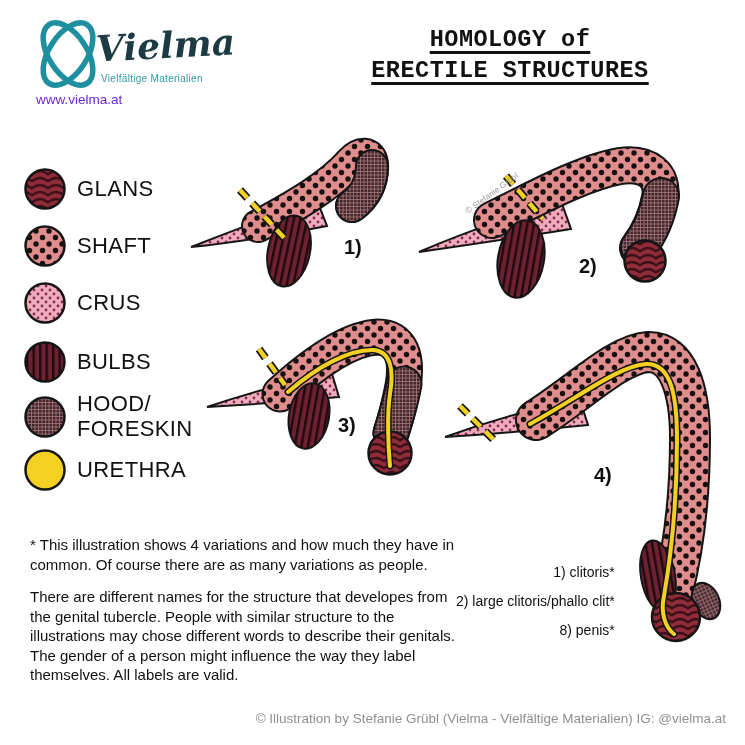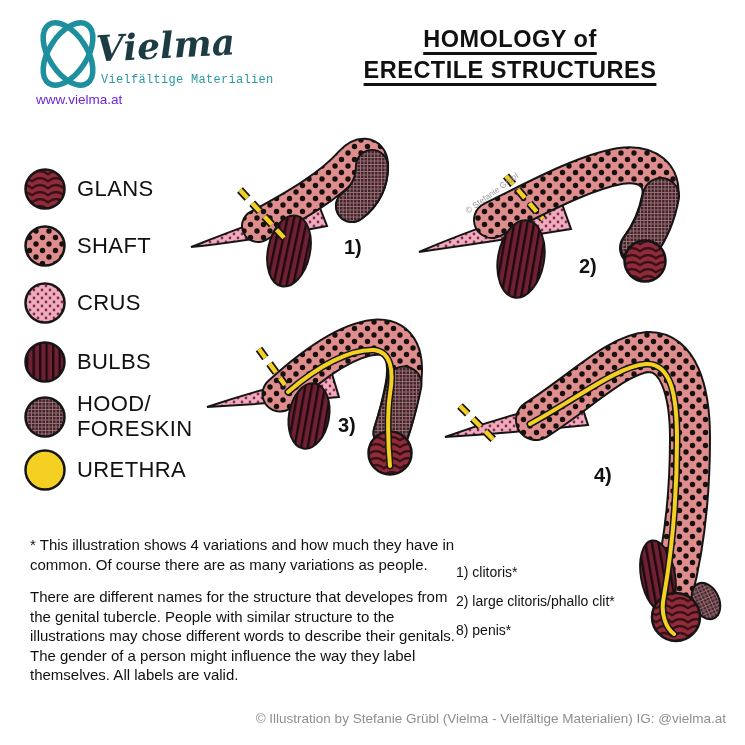--- a/index.html
+++ b/index.html
@@ -9,25 +9,25 @@
     font-family:"Liberation Sans",sans-serif;color:#111;
   }
   .canvas{position:absolute;left:0;top:0;width:745px;height:745px;}
 
   
   .brand-name{
     position:absolute;left:96px;top:24px;
     font-family:"DejaVu Serif",serif;font-style:italic;font-weight:bold;
     font-size:36px;color:#1d3b42;transform:rotate(-3deg);
   }
-  .brand-tagline{position:absolute;left:101px;top:73px;font-size:12px;color:#2b98a4;letter-spacing:.3px;font-family:Liberation Mono, monospace;}
+  .brand-tagline{position:absolute;left:101px;top:73px;font-size:10px;color:#2b98a4;letter-spacing:.3px;}
   .brand-url{position:absolute;left:36px;top:92px;font-size:13.5px;color:#6d28d9;}
 
   
-  .title{position:absolute;left:350px;top:24px;width:320px;text-align:center;}
+  .title{position:absolute;left:350px;top:24px;width:320px;text-align:center;font-family:Liberation Mono, monospace;}
   .title div{
     font-size:23.5px;font-weight:bold;letter-spacing:.5px;line-height:31px;
     text-decoration:underline;text-decoration-thickness:2.5px;text-underline-offset:5px;
   }
 
   
   .lg{position:absolute;left:77px;font-size:22px;font-weight:normal;letter-spacing:.4px;line-height:25px;}
   .lg span{display:block;}
   .lg-0{top:176px}.lg-1{top:233px}.lg-2{top:290px}.lg-3{top:349px}.lg-4{top:391px}.lg-5{top:457px}
 
@@ -37,21 +37,21 @@
   .fig-label-2{left:579px;top:255px}
   .fig-label-3{left:338px;top:414px}
   .fig-label-4{left:594px;top:464px}
 
   
   .notes{position:absolute;left:30px;top:535px;width:437px;}
   .notes p{margin:0 0 13px 0;font-size:15px;font-weight:normal;line-height:1.3;}
 
   
   .variations{position:absolute;left:456px;top:564px;}
-  .variations div{font-size:14px;line-height:17px;margin-bottom:12px;}
+  .variations div{font-size:14px;line-height:17px;margin-bottom:12px;text-align:right;}
 
   
   .copyright{position:absolute;right:19px;top:711px;font-size:13.5px;color:#8f8f8f;}
 </style>
 </head>
 <body>
 
 <div class="page">
 
   <svg class="canvas" viewBox="0 0 745 745">

